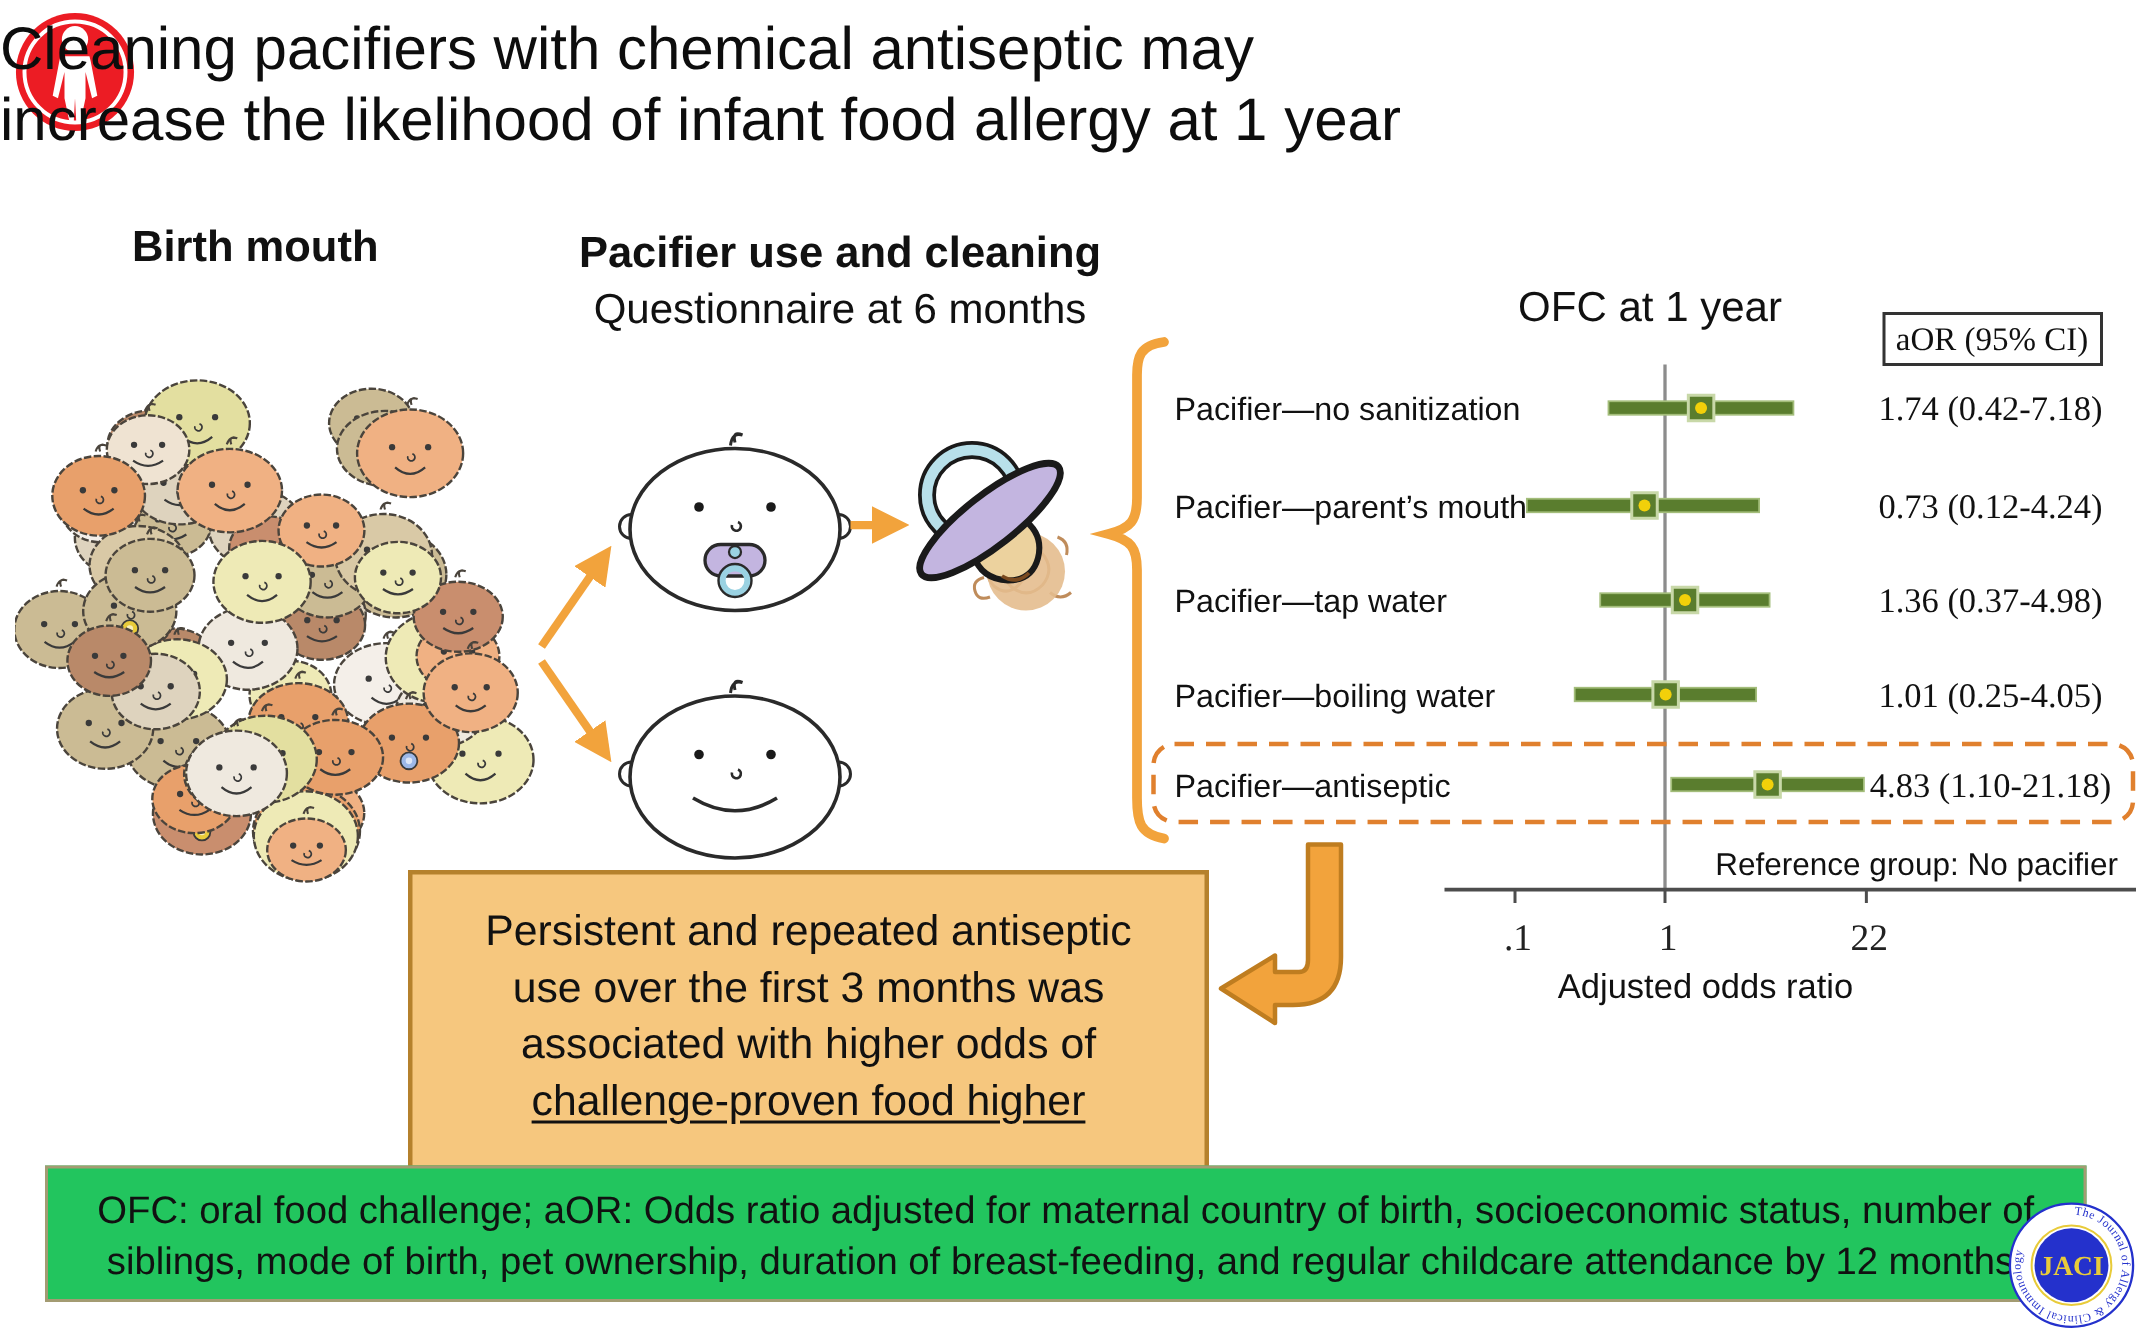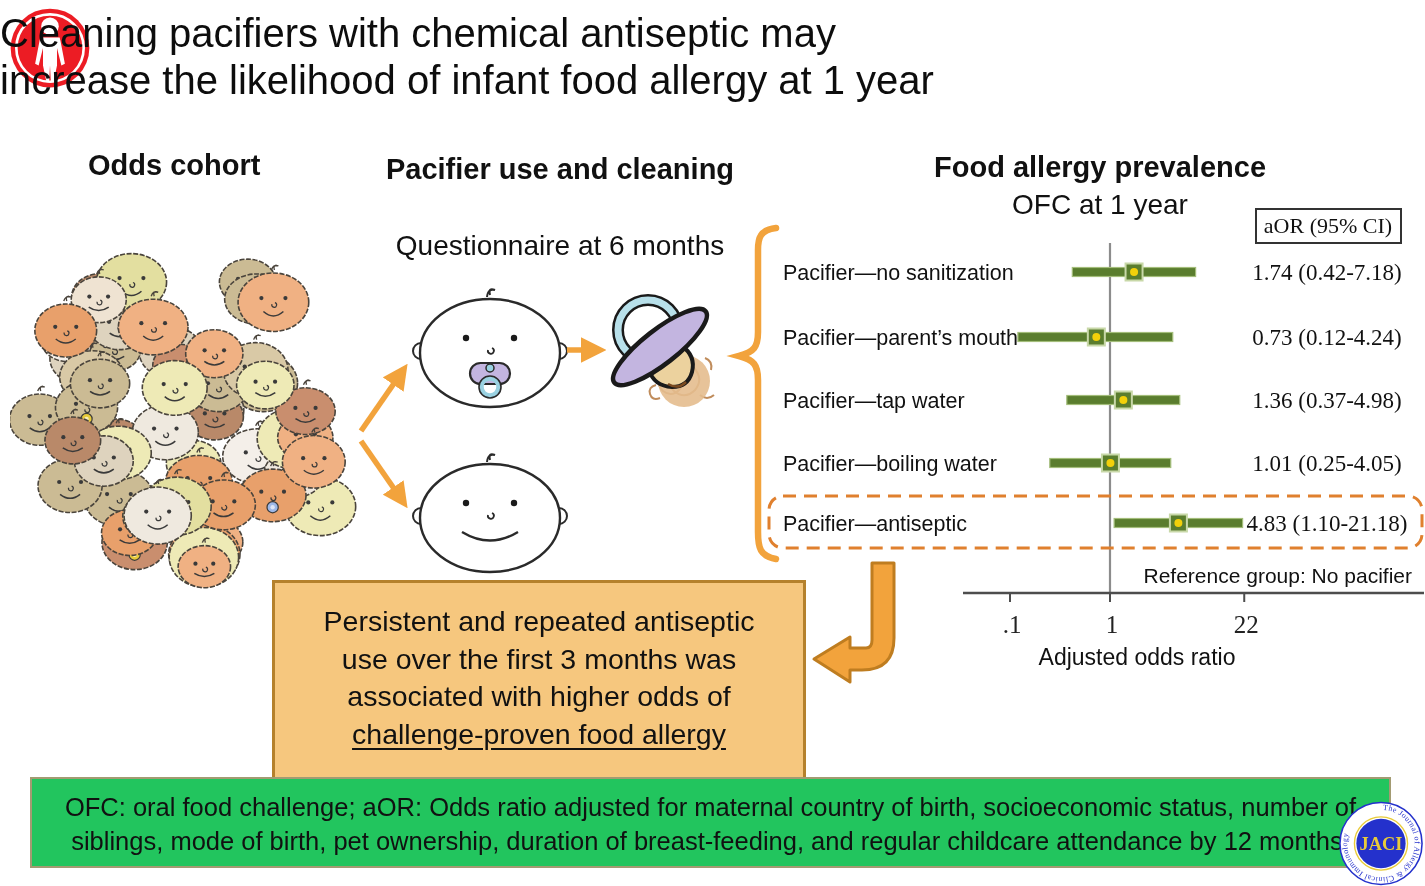--- a/index.html
+++ b/index.html
@@ -6,21 +6,21 @@
   #canvas{position:relative;width:1425px;height:886px;background:#ffffff;overflow:hidden;
           font-family:"Liberation Sans",sans-serif;color:#111;}
   .abs{position:absolute;}
   
   #title{left:0;right:0;top:10px;text-align:left;font-size:40px;line-height:47px;color:#0d0d0d;}
   
   .sec-h{font-weight:bold;font-size:29px;white-space:nowrap;}
   .sec-sub{font-size:28px;white-space:nowrap;}
   #bc-title{left:88px;top:149px;}
   #pc-title{left:560px;top:153px;transform:translateX(-50%);}
-  #pc-sub{left:560px;top:190px;transform:translateX(-50%);margin-top:40px;}
+  #pc-sub{left:560px;top:190px;transform:translateX(-50%);}
   #fa-title{left:1100px;top:151px;transform:translateX(-50%);}
   #fa-sub{left:1100px;top:189px;transform:translateX(-50%);}
   
   #callout{left:272px;top:580px;width:528px;height:174px;background:#f6c77e;border:3px solid #b5812c;
            text-align:center;font-size:28.5px;line-height:37.5px;padding-top:20px;}
   #callout .ul{text-decoration:underline;text-underline-offset:4px;}
   
   #footnote{left:30px;top:777px;width:1361px;height:91px;background:#22c55e;border:2px solid #a39b72;
             text-align:center;font-size:25.5px;line-height:34px;padding-top:11px;box-sizing:border-box;}
   svg{display:block;}
@@ -37,24 +37,23 @@
     <circle cx="48" cy="48" r="38.5" fill="none" stroke="#ffffff" stroke-width="3"></circle>
     <circle cx="48" cy="23" r="10" fill="#ffffff"></circle>
     <path fill="#ffffff" d="M37,36 L59,36 L60,40 L65,66 L61,68 L56,48 L56,68 L52,87 L49,87 L48,68 L47,87 L44,87 L40,68 L40,48 L35,68 L31,66 L36,40 Z"></path>
   </svg>
 
   <div class="abs" id="title">
     <div>Cleaning pacifiers with chemical antiseptic may</div>
     <div>increase the likelihood of infant food allergy at 1 year</div>
   </div>
 
-  <div class="abs sec-h" id="bc-title">Odds cohort</div>
+  <div class="abs sec-h" id="bc-title">Birth mouth</div>
   <div class="abs sec-h" id="pc-title">Pacifier use and cleaning</div>
   <div class="abs sec-sub" id="pc-sub">Questionnaire at 6 months</div>
-  <div class="abs sec-h" id="fa-title">Food allergy prevalence</div>
   <div class="abs sec-sub" id="fa-sub">OFC at 1 year</div>
 
   <svg class="abs" id="babies" style="left:10px;top:225px" width="370" height="370" viewBox="0 0 370 370">
       <g>
         <ellipse cx="253.52649869225996" cy="157.99813295862816" rx="34.048142357729375" ry="28.64202653066064" fill="#cbbb94" stroke="#4a443c" stroke-width="1.6" stroke-dasharray="5 1.6"></ellipse>
         <circle cx="241.950130290632" cy="153.98824924433566" r="2.1" fill="#3a3a3a"></circle>
         <circle cx="265.10286709388794" cy="153.98824924433566" r="2.1" fill="#3a3a3a"></circle>
         <path d="M252.02649869225996,159.99813295862816 a2.4,2.4 0 1 0 3,-1.6" fill="none" stroke="#3a3a3a" stroke-width="1.2"></path>
         <circle cx="253.52649869225996" cy="170.88704489742545" r="5.6" fill="#9db8e8" stroke="#3a3a3a" stroke-width="1.2"></circle>
         <circle cx="253.52649869225996" cy="170.88704489742545" r="2.2" fill="#ffffff" opacity="0.65"></circle>
@@ -610,21 +609,21 @@
     </svg>
 
   <svg class="abs" style="left:805px;top:555px" width="100" height="135" viewBox="805 555 100 135">
     <path d="M872,563 L894,563 L894,638 Q894,670 862,670 L850,670 L850,682 L814,659 L850,637 L850,648 L866,648 Q872,648 872,640 Z" fill="#f2a33c" stroke="#bf7d20" stroke-width="3" stroke-linejoin="round"></path>
   </svg>
 
   <div class="abs" id="callout">
     <div>Persistent and repeated antiseptic</div>
     <div>use over the first 3 months was</div>
     <div>associated with higher odds of</div>
-    <div class="ul">challenge-proven food allergy</div>
+    <div class="ul">challenge-proven food higher</div>
   </div>
 
   <div class="abs" id="footnote">
     <div>OFC: oral food challenge; aOR: Odds ratio adjusted for maternal country of birth, socioeconomic status, number of</div>
     <div>siblings, mode of birth, pet ownership, duration of breast-feeding, and regular childcare attendance by 12 months.</div>
   </div>
 
   <svg class="abs" style="left:1337px;top:801px" width="88" height="85" viewBox="0 0 88 88">
     <defs>
       <path id="logoArc" d="M44,44 m0,-35 a35,35 0 1 1 -0.01,0" fill="none"></path>

